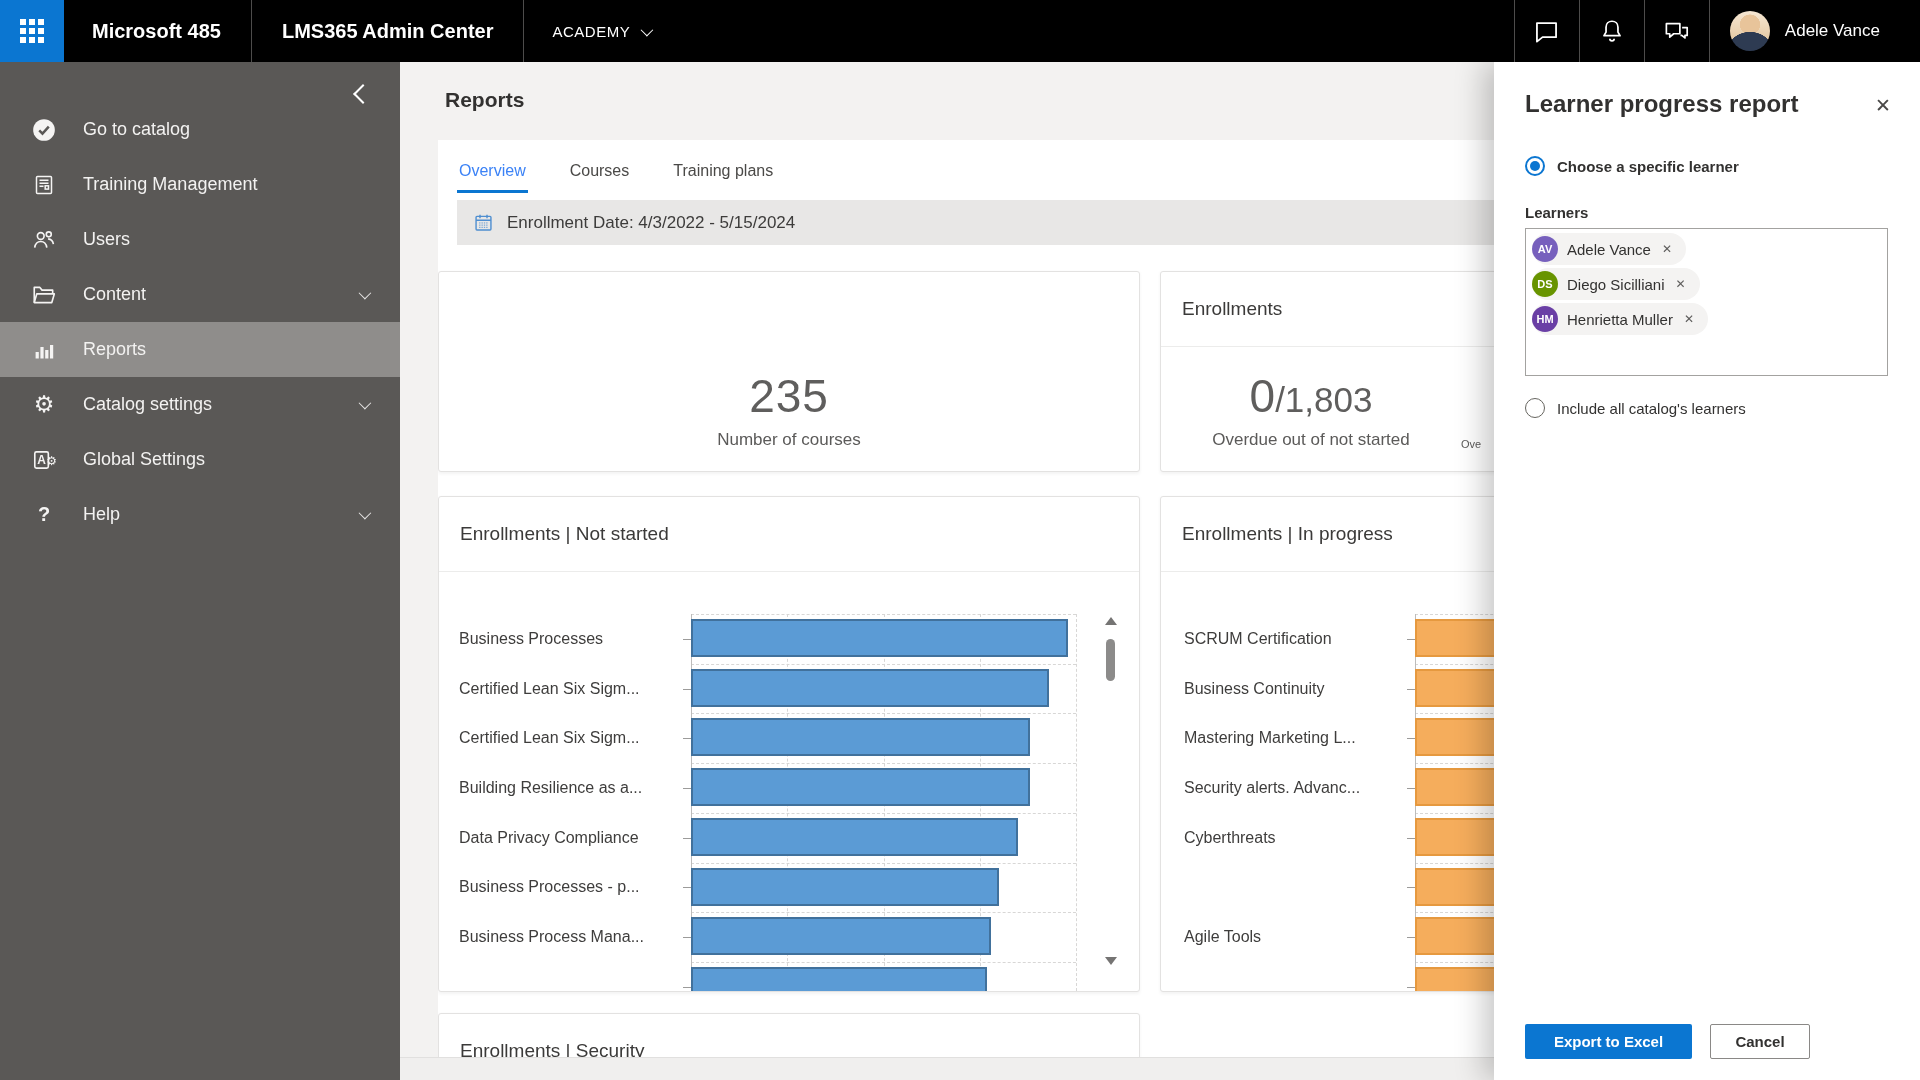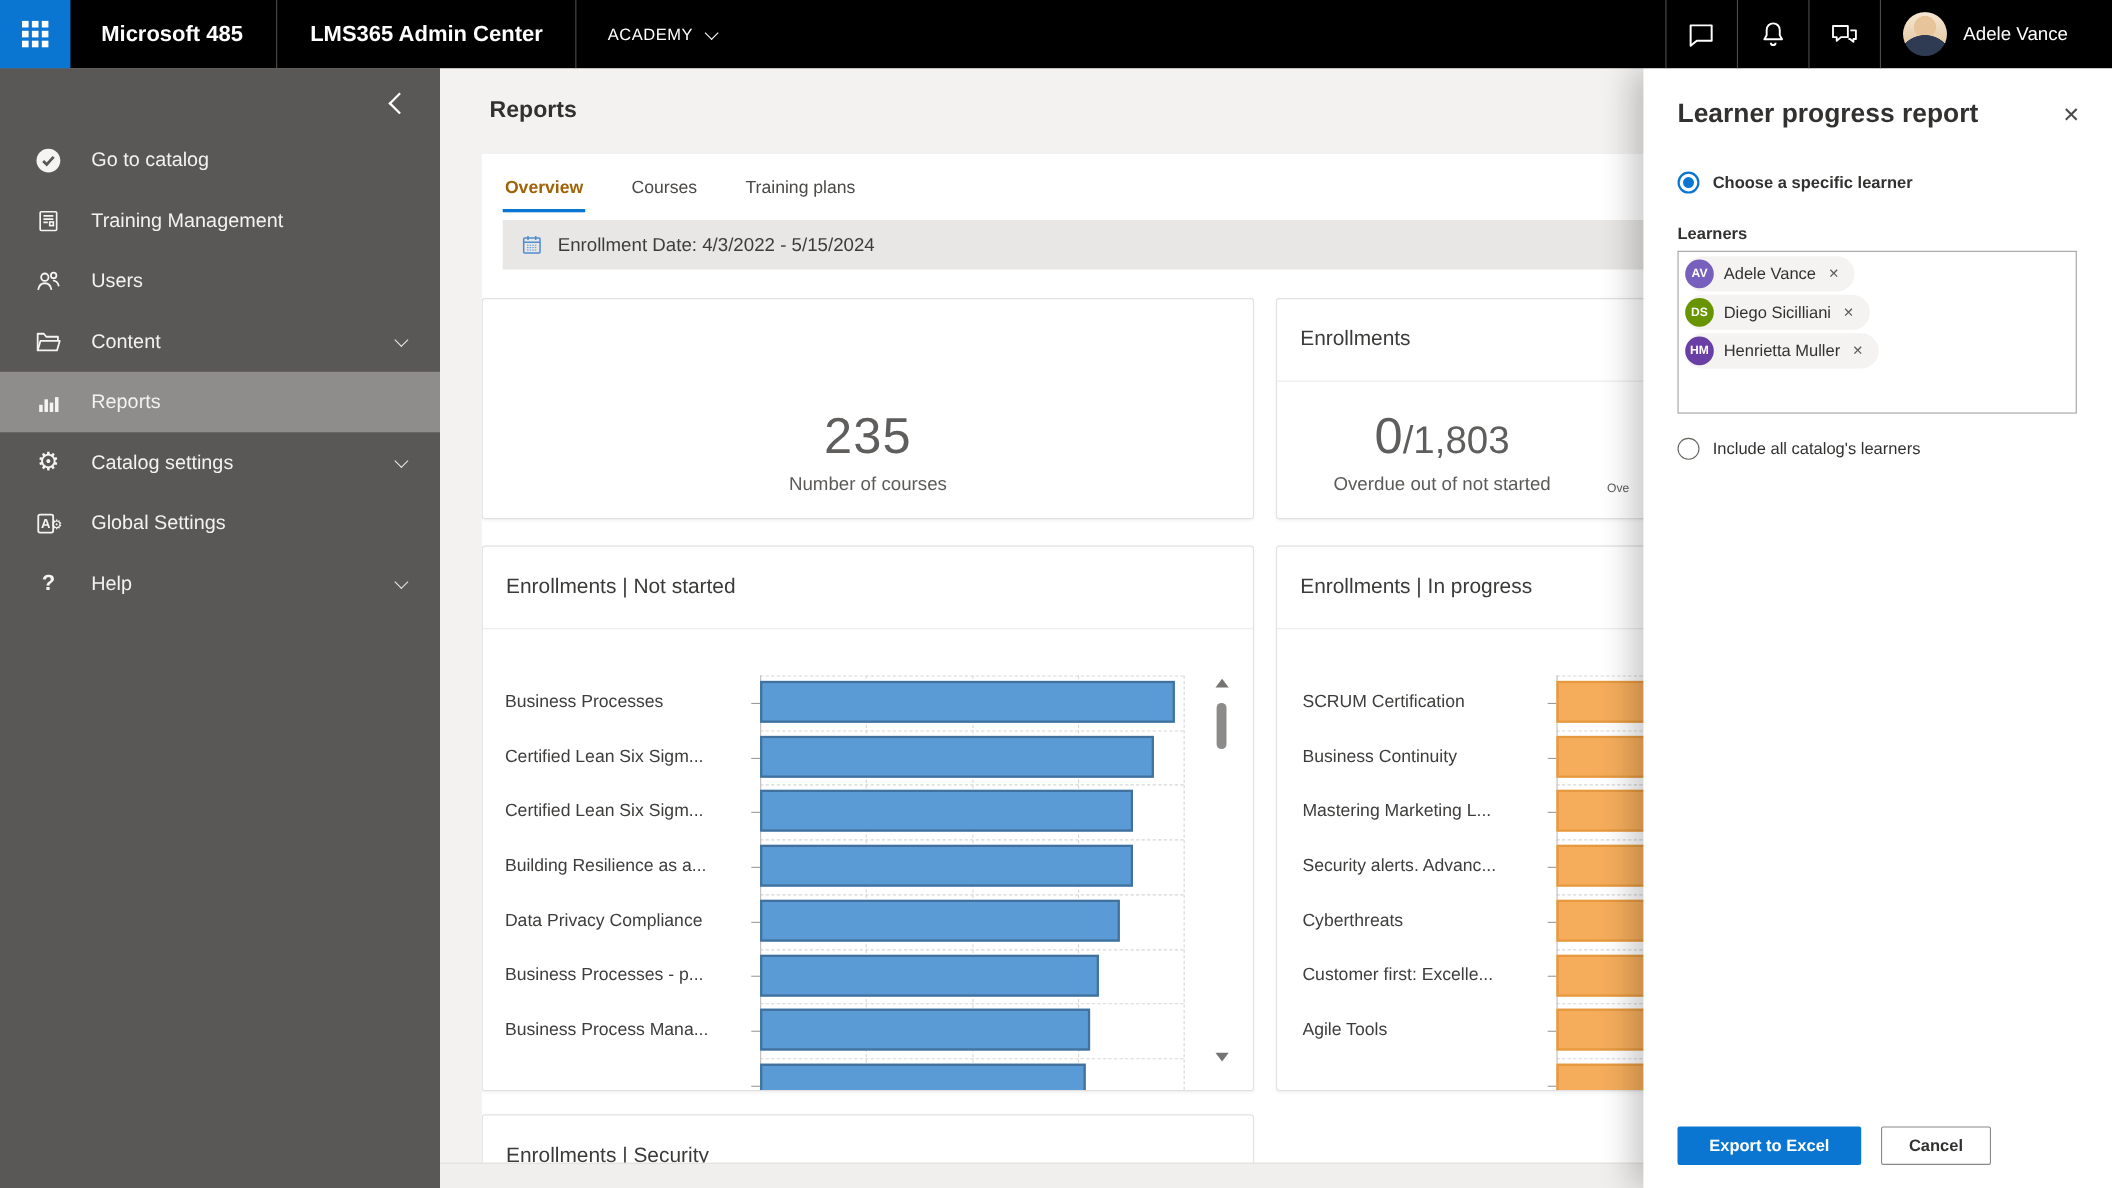--- a/index.html
+++ b/index.html
@@ -26,36 +26,36 @@
   }
   .tb-user { font-size:17px; }
   .chev { display:inline-block; width:9px; height:9px; border-right:1.8px solid currentColor; border-bottom:1.8px solid currentColor; }
   .chev.down { transform:rotate(45deg) translateY(-2px); }
   .chev.left { transform:rotate(135deg); }
 
   
   .sidebar { position:absolute; top:62px; left:0; width:400px; bottom:0; background:#5a5856; z-index:10; }
   .collapse-btn { position:absolute; top:16px; right:20px; width:34px; height:34px; background:none; border:none; color:#fff; cursor:pointer; }
   .collapse-btn .chev { width:14px; height:14px; border-width:2px; }
-  .side-nav { position:absolute; top:56px; left:0; right:0; }
+  .side-nav { position:absolute; top:40px; left:0; right:0; }
   .nav-item { height:55px; display:flex; align-items:center; padding:0 30px; color:#f3f2f1; font-size:18px; gap:25px; cursor:pointer; }
   .nav-item.active { background:#8f8d8b; }
   .nav-icon { width:28px; display:flex; justify-content:center; align-items:center; flex:0 0 28px; }
   .nav-label { flex:1; white-space:nowrap; }
   .nav-chev { color:#e8e7e6; margin-right:2px; }
   .gear-glyph { font-size:23px; line-height:1; color:#f5f4f3; font-family:"DejaVu Sans", sans-serif; }
   .q-glyph { font-size:20px; font-weight:700; color:#f5f4f3; }
 
   
   .main { position:absolute; left:400px; top:62px; right:0; bottom:0; background:#f3f2f1; }
   .page-title { position:absolute; left:45px; top:26px; font-size:21px; font-weight:700; color:#323130; }
   .sheet { position:absolute; left:38px; top:78px; right:0; bottom:0; background:#fff; overflow:hidden; }
   .tabs { position:absolute; left:19px; top:12px; display:flex; gap:40px; }
   .tab { font-size:16px; color:#4a4947; padding:10px 2px 13px; position:relative; background:none; border:none; cursor:pointer; font-family:inherit; }
-  .tab.active { font-weight:700; color:#a16207; }
+  .tab.active { font-weight:400; color:#3b82f6; }
   .tab.active::after { content:""; position:absolute; left:0; right:0; bottom:0; height:3px; background:#0b76d1; }
   .filter-bar { position:absolute; left:19px; top:60px; right:24px; height:45px; background:#e8e7e6; display:flex; align-items:center; padding-left:16px; gap:13px; cursor:pointer; }
   .filter-text { font-size:17px; color:#3d3c3b; }
 
   .card { position:absolute; background:#fff; border:1px solid #e3e2e1; border-radius:3px; box-shadow:0 1.6px 3.6px rgba(0,0,0,.05); }
   #card-total    { left:0;     top:131px; width:702px; height:201px; }
   #card-enroll   { left:722px; top:131px; width:702px; height:201px; }
   #chart-card-0  { left:0;     top:356px; width:702px; height:496px; }
   #chart-card-1  { left:722px; top:356px; width:702px; height:496px; }
   #card-completed{ left:0;     top:873px; width:702px; height:190px; }
@@ -355,21 +355,20 @@
             <div class="bar" style="left: 254px; top: 95.7px; height: 38px; width: 434px; background: rgb(245, 173, 92); border: 2px solid rgb(230, 153, 63);"></div>
             <div class="chart-category-label" style="left: 23px; width: 224px; top: 140.4px; height: 49.7px;">Mastering Marketing L...</div>
             <div class="tickmark" style="left: 246px; width: 8px; top: 165.25px; border-top: 1px solid rgb(156, 155, 154);"></div>
             <div class="bar" style="left: 254px; top: 145.4px; height: 38px; width: 434px; background: rgb(245, 173, 92); border: 2px solid rgb(230, 153, 63);"></div>
             <div class="chart-category-label" style="left: 23px; width: 224px; top: 190.1px; height: 49.7px;">Security alerts. Advanc...</div>
             <div class="tickmark" style="left: 246px; width: 8px; top: 214.95px; border-top: 1px solid rgb(156, 155, 154);"></div>
             <div class="bar" style="left: 254px; top: 195.1px; height: 38px; width: 434px; background: rgb(245, 173, 92); border: 2px solid rgb(230, 153, 63);"></div>
             <div class="chart-category-label" style="left: 23px; width: 224px; top: 239.8px; height: 49.7px;">Cyberthreats</div>
             <div class="tickmark" style="left: 246px; width: 8px; top: 264.65px; border-top: 1px solid rgb(156, 155, 154);"></div>
             <div class="bar" style="left: 254px; top: 244.8px; height: 38px; width: 434px; background: rgb(245, 173, 92); border: 2px solid rgb(230, 153, 63);"></div>
-            <div class="chart-category-label" style="left: 23px; width: 224px; top: 289.5px; height: 49.7px;">Customer first: Excelle...</div>
             <div class="tickmark" style="left: 246px; width: 8px; top: 314.35px; border-top: 1px solid rgb(156, 155, 154);"></div>
             <div class="bar" style="left: 254px; top: 294.5px; height: 38px; width: 434px; background: rgb(245, 173, 92); border: 2px solid rgb(230, 153, 63);"></div>
             <div class="chart-category-label" style="left: 23px; width: 224px; top: 339.2px; height: 49.7px;">Agile Tools</div>
             <div class="tickmark" style="left: 246px; width: 8px; top: 364.05px; border-top: 1px solid rgb(156, 155, 154);"></div>
             <div class="bar" style="left: 254px; top: 344.2px; height: 38px; width: 434px; background: rgb(245, 173, 92); border: 2px solid rgb(230, 153, 63);"></div>
             <div class="chart-category-label" style="left: 23px; width: 224px; top: 388.9px; height: 49.7px;"></div>
             <div class="tickmark" style="left: 246px; width: 8px; top: 413.75px; border-top: 1px solid rgb(156, 155, 154);"></div>
             <div class="bar" style="left: 254px; top: 393.9px; height: 38px; width: 434px; background: rgb(245, 173, 92); border: 2px solid rgb(230, 153, 63);"></div>
           </div>
       </section>

